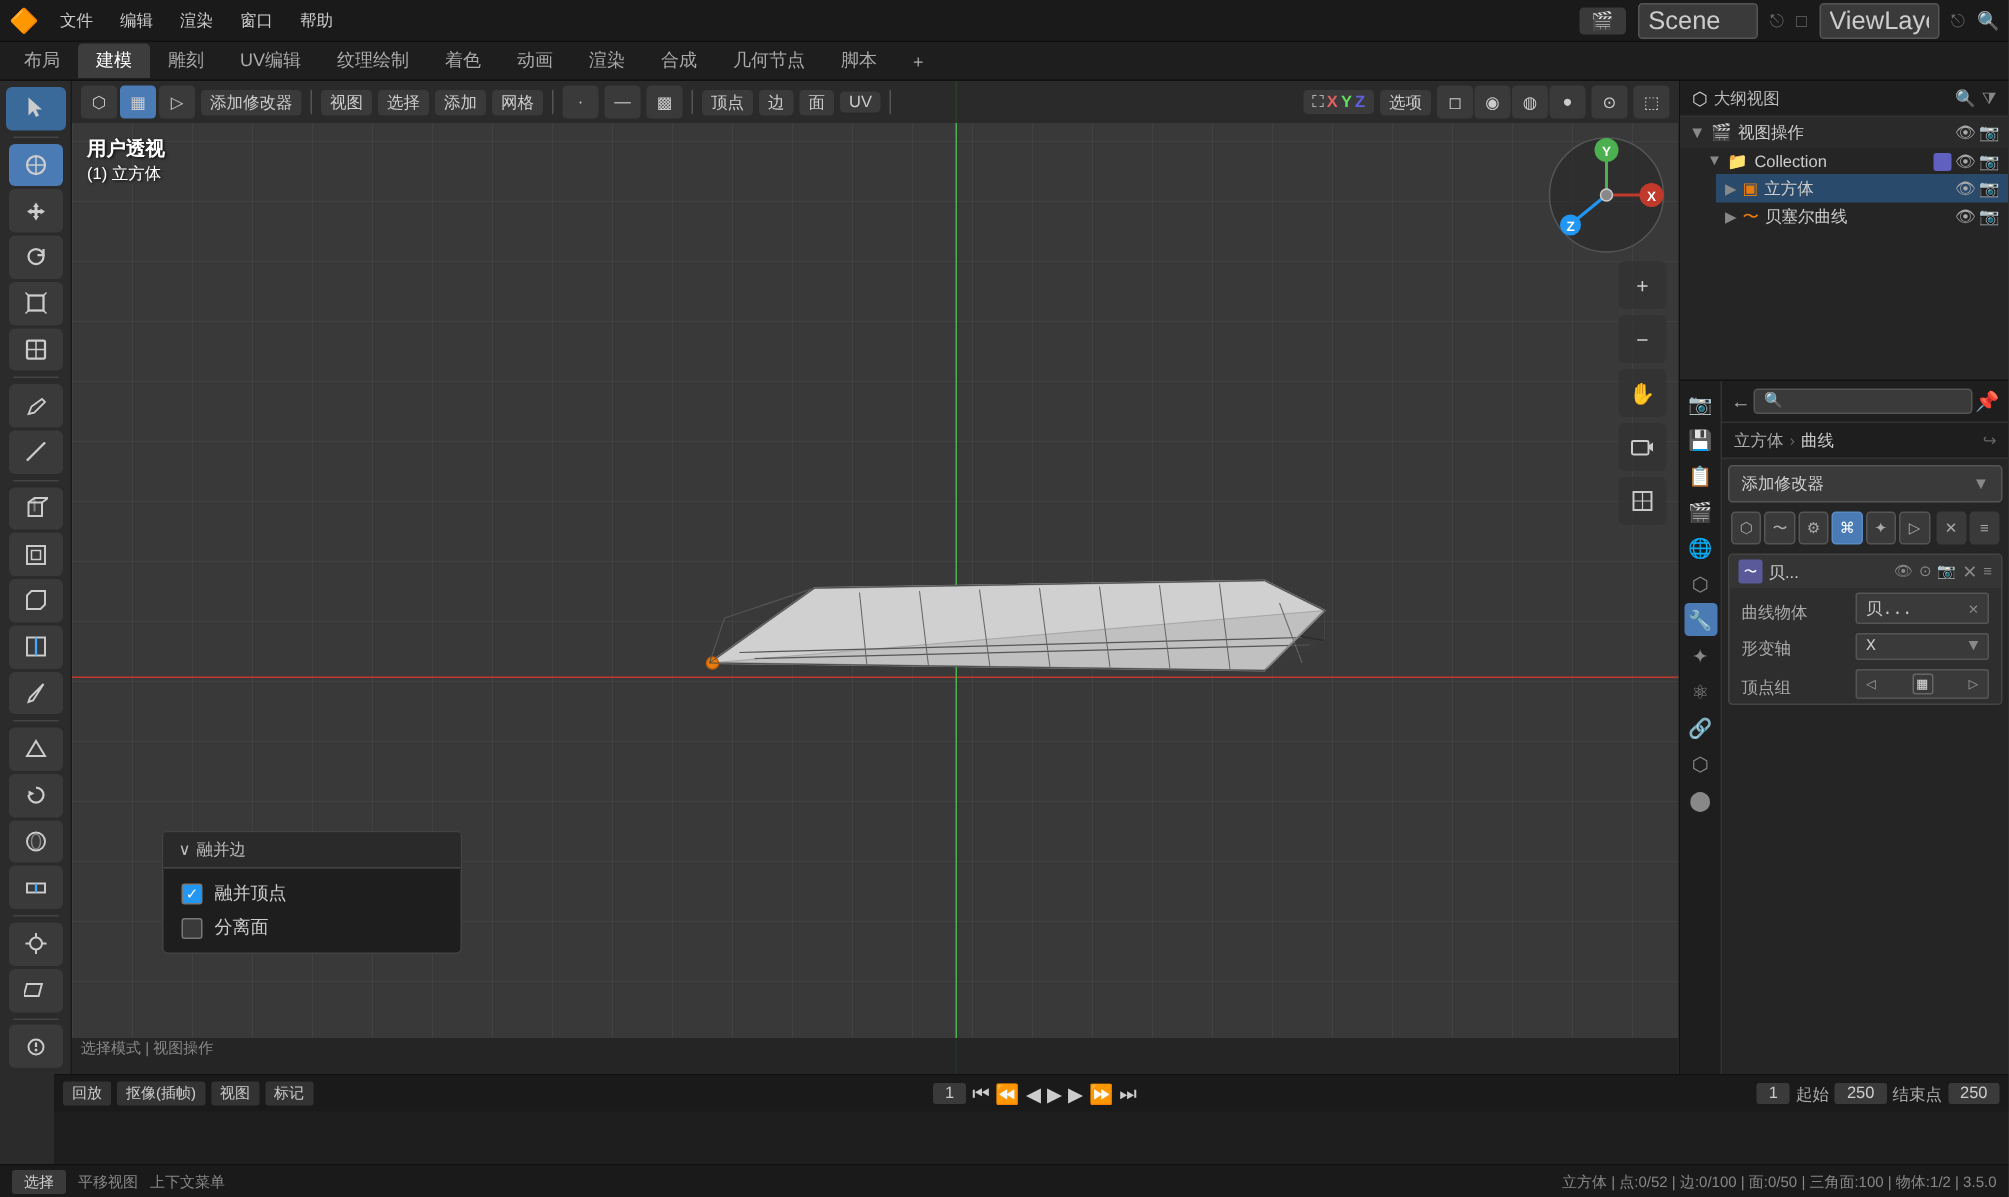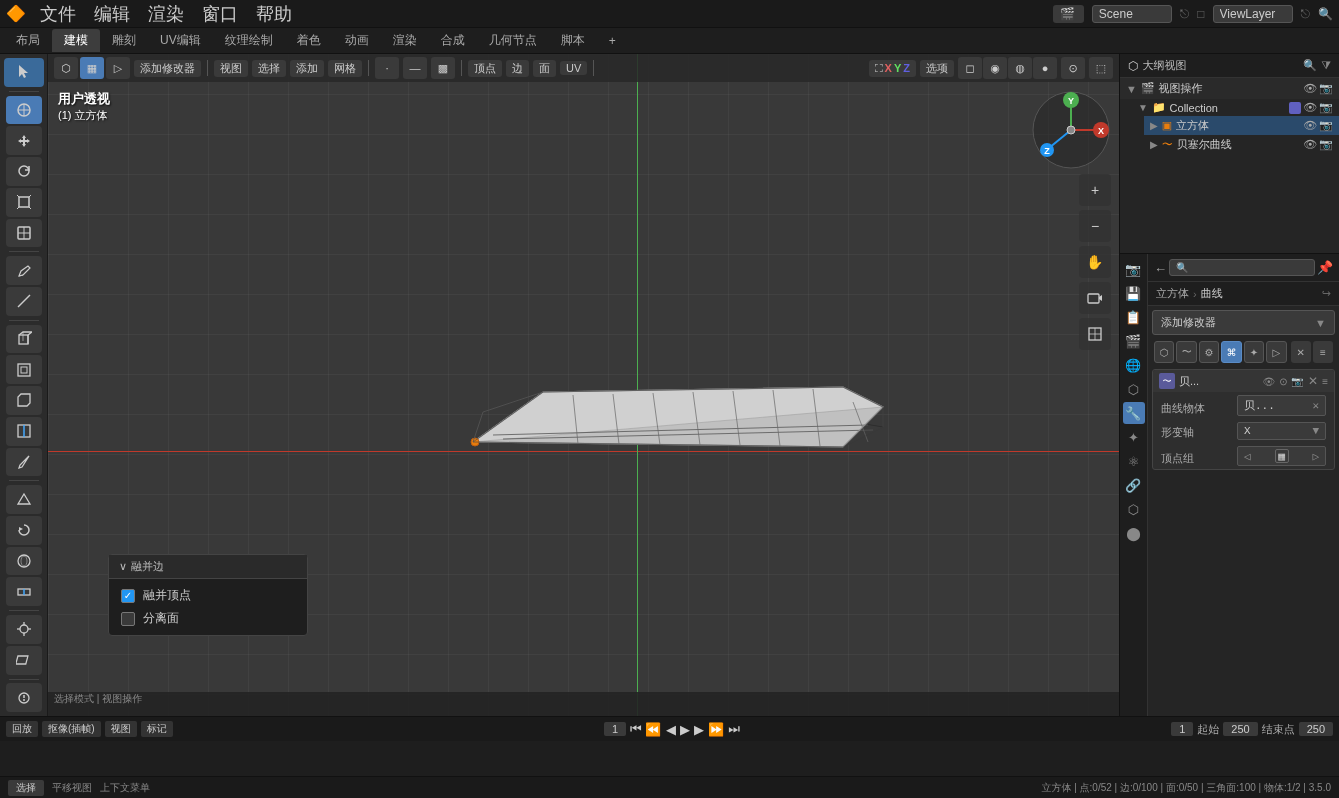--- a/index.html
+++ b/index.html
@@ -23,21 +23,21 @@
       align-items: center;
       padding: 0 6px;
       gap: 2px;
       flex-shrink: 0;
       border-bottom: 1px solid #111;
     }
     .top-menu-item {
       padding: 2px 8px;
       cursor: pointer;
       color: #ccc;
-      font-size: 18px;
+      font-size: 11px;
       border-radius: 3px;
     }
     .top-menu-logo {
       color: #e87d0d;
       font-weight: bold;
       font-size: 16px;
       margin-right: 4px;
     }
     .top-menu-spacer { flex: 1; }
     .top-menu-right {
@@ -46,21 +46,21 @@
       gap: 8px;
       color: #aaa;
       font-size: 12px;
     }
     .scene-input {
       background: #3a3a3a;
       border: 1px solid #555;
       color: #ccc;
       padding: 1px 6px;
       border-radius: 3px;
-      font-size: 12px;
+      font-size: 17px;
       width: 80px;
     }
 
     
     .layout-tabs {
       background: #1e1e1e;
       height: 26px;
       display: flex;
       align-items: center;
       padding: 0 4px;
@@ -483,20 +483,21 @@
     }
 
     
     .timeline {
       background: #1e1e1e;
       height: 60px;
       border-top: 1px solid #111;
       display: flex;
       flex-direction: column;
       flex-shrink: 0;
+      margin-left: 36px;
     }
     .timeline-header {
       height: 24px;
       background: #1a1a1a;
       display: flex;
       align-items: center;
       padding: 0 6px;
       gap: 4px;
     }
     .timeline-btn {

